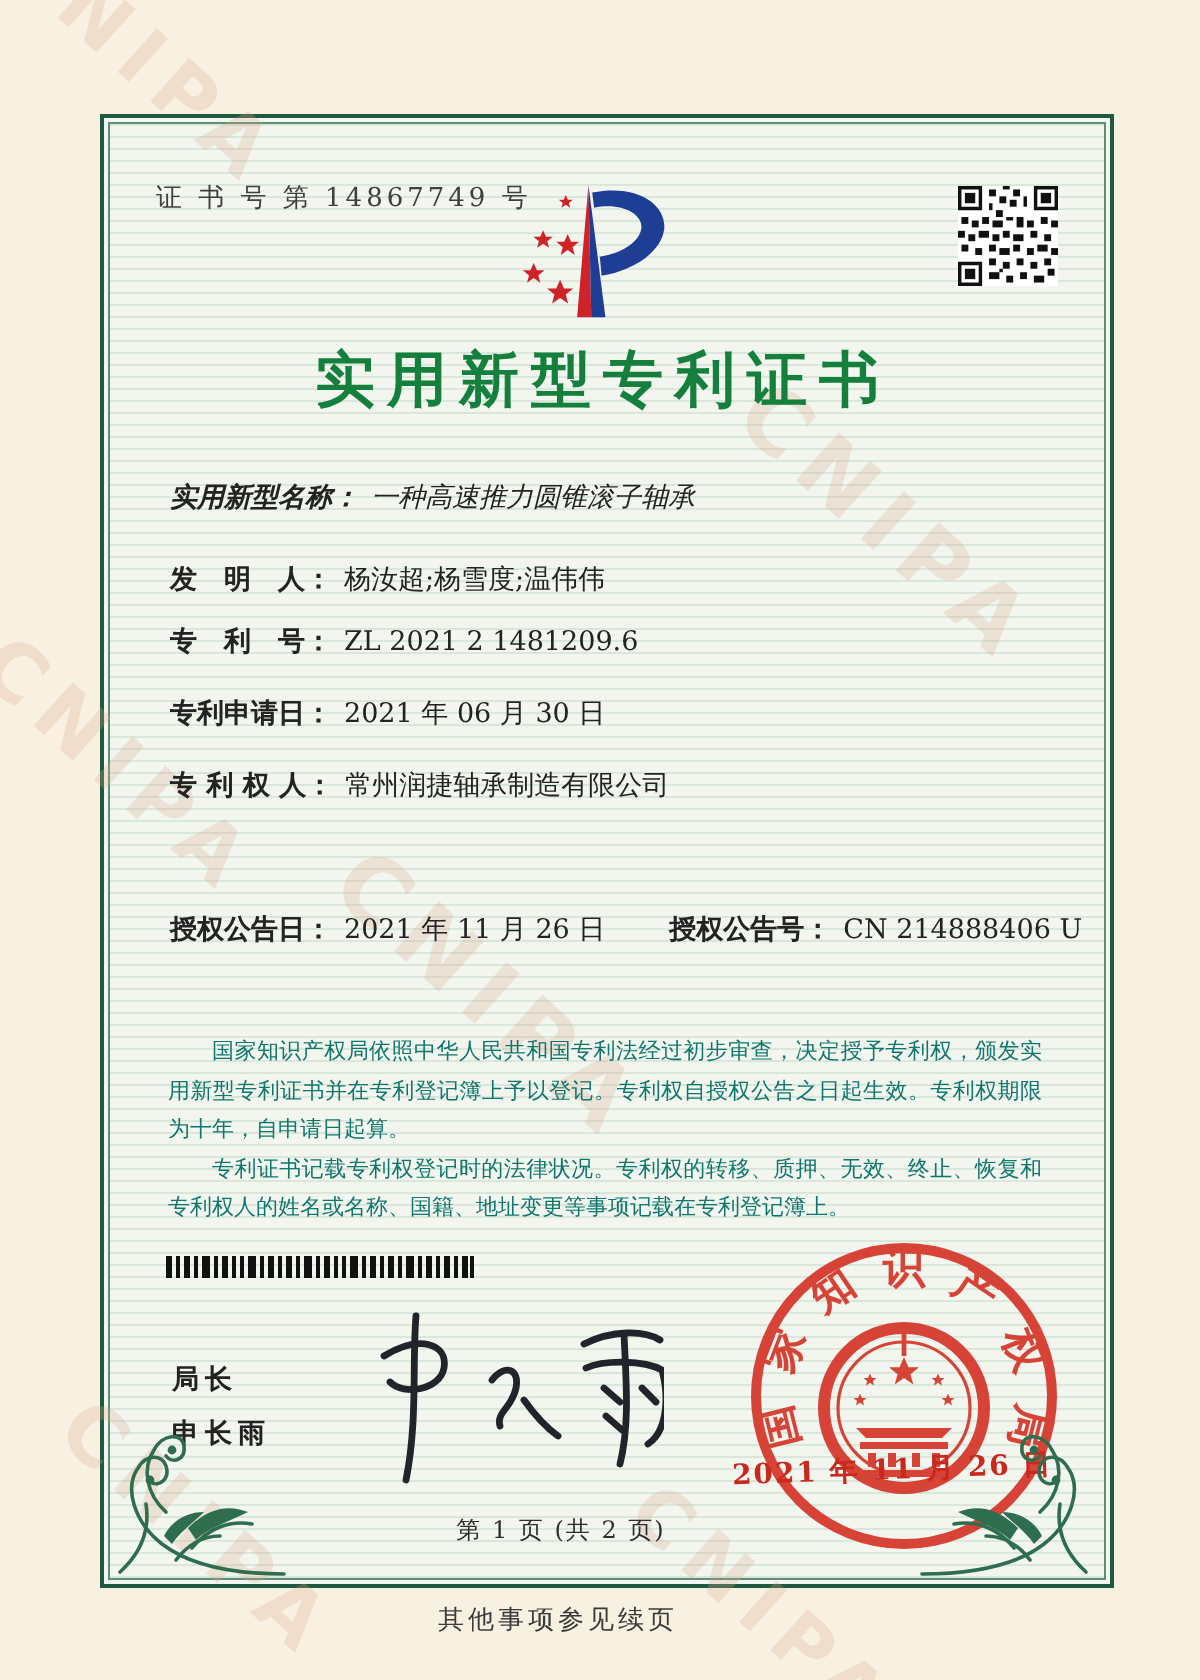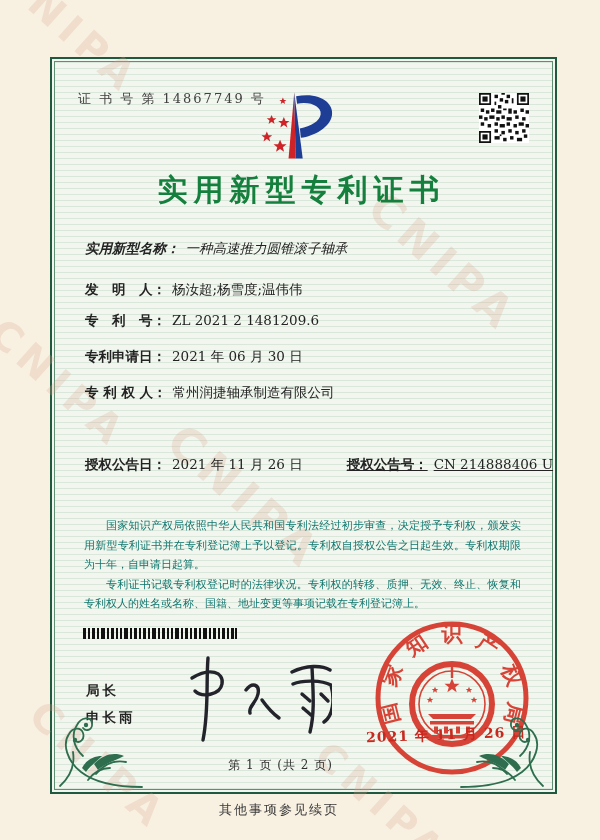--- a/index.html
+++ b/index.html
@@ -22,21 +22,21 @@
   .cert-no{position:absolute;left:78px;top:90px;font-size:13px;letter-spacing:2px;color:#404040;}
   .logo{position:absolute;left:248px;top:84px;width:100px;height:85px;}
   .qr{position:absolute;left:479px;top:93px;width:50px;height:50px;}
 
   .title{position:absolute;left:50px;top:170px;width:503px;text-align:center;
          font-size:30px;font-weight:bold;letter-spacing:6px;color:#15803d;}
 
   .field-row{position:absolute;left:85px;width:445px;font-size:13.5px;color:#232323;white-space:nowrap;}
   .field-row .lbl{font-weight:600;}
   .field-row .val{margin-left:6px;}
-  .pair2{display:inline-block;margin-left:44px;text-decoration:underline;}
+  .pair2{display:inline-block;margin-left:32px;}
 
   .paras{position:absolute;left:84px;top:516px;width:437px;font-size:11px;line-height:19.5px;
          color:#0f766e;text-align:justify;}
   .paras p{margin:0;text-indent:2em;}
 
   .barcode{position:absolute;left:83px;top:628px;width:154px;height:11px;}
 
   .officials{position:absolute;left:86px;top:677px;font-family:"DejaVu Sans","Liberation Sans",sans-serif;
              font-size:13.5px;font-weight:bold;color:#222;letter-spacing:3px;line-height:27px;z-index:4;}
   .signature{position:absolute;left:172px;top:652px;width:160px;height:92px;z-index:4;}

